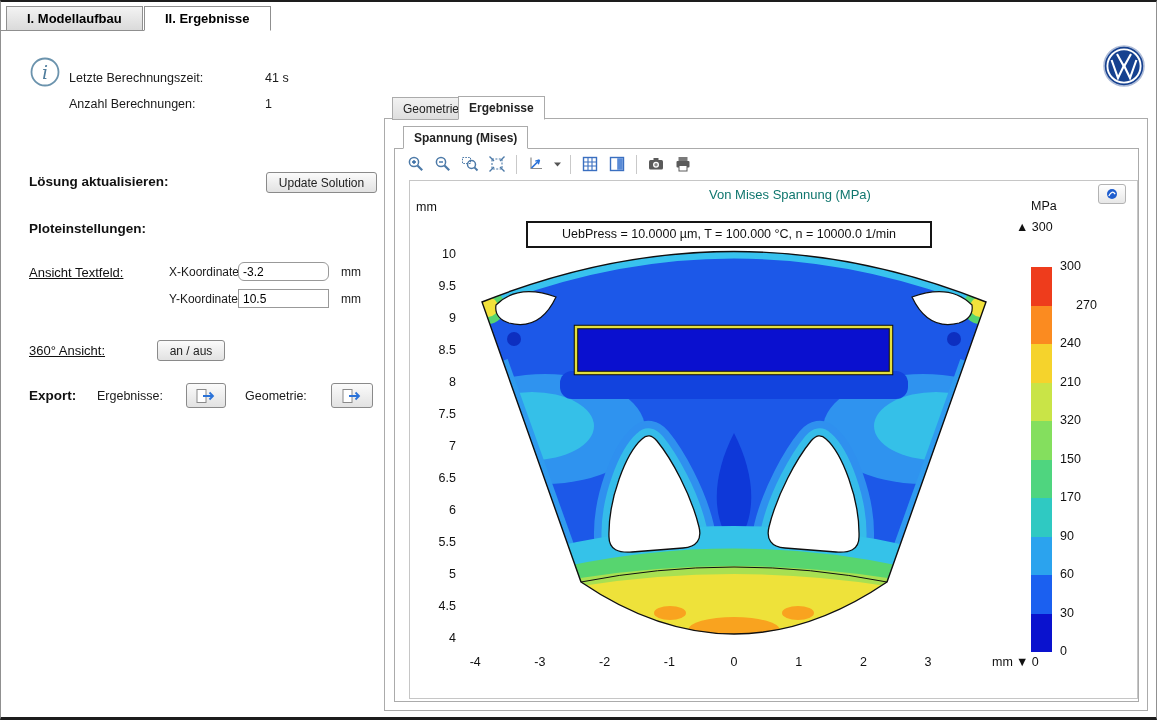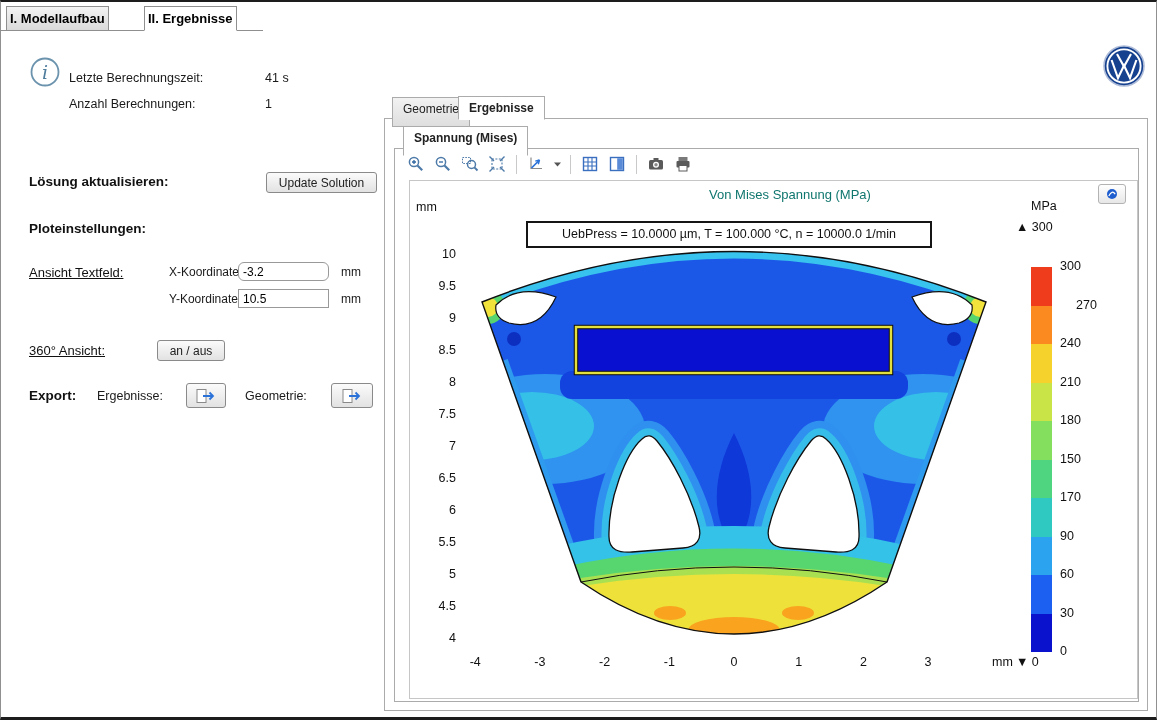--- a/index.html
+++ b/index.html
@@ -10,27 +10,27 @@
   .lbl{font-size:12.5px;color:#1a1a1a;}
   .bold{font-weight:bold;font-size:13.5px;color:#111;}
   .ul{text-decoration:underline;font-size:13px;color:#111;}
   .btn{position:absolute;font-size:12px;color:#222;border:1px solid #8a8a8a;border-radius:3px;
        background:linear-gradient(#fbfbfb,#e2e2e2);text-align:center;box-sizing:border-box;cursor:pointer;
        display:flex;align-items:center;justify-content:center;}
   .input{position:absolute;font-size:12px;border:1px solid #999;padding:0 4px;box-sizing:border-box;
        height:19px;font-family:"Liberation Sans",sans-serif;}
   
   .tabline{position:absolute;left:0;top:28px;width:262px;height:1px;background:#8f8f8f;z-index:1;}
-  .main-tab{position:absolute;top:4px;height:25px;line-height:24px;padding:0 3px;font-weight:bold;
+  .main-tab{position:absolute;top:4px;height:25px;line-height:24px;padding:0 20px;font-weight:bold;
        font-size:13px;border:1px solid #8f8f8f;background:linear-gradient(#f3f3f3,#dadada);
        box-sizing:border-box;z-index:2;cursor:pointer;}
   .main-tab.active{background:#fff;border-bottom:1px solid #fff;z-index:3;}
   
   .panel{position:absolute;border:1px solid #ababab;background:#fff;box-sizing:border-box;z-index:1;}
-  .sub-tab{position:absolute;height:30px;line-height:22px;padding:0 10px;font-size:12px;color:#222;
+  .sub-tab{position:absolute;height:23px;line-height:22px;padding:0 10px;font-size:12px;color:#222;
        border:1px solid #ababab;background:linear-gradient(#f2f2f2,#dedede);box-sizing:border-box;
        z-index:2;cursor:pointer;}
   .sub-tab.active{background:#fff;border-bottom:1px solid #fff;z-index:3;font-weight:bold;}
   
   .toolbar{position:absolute;left:404px;top:150px;height:24px;display:flex;align-items:center;gap:5px;z-index:4;}
   .tool{width:22px;height:22px;display:flex;align-items:center;justify-content:center;cursor:pointer;border-radius:2px;}
   .sep{width:1px;height:19px;background:#c9c9c9;margin:0 3px;}
   
   #graphics{position:absolute;left:408px;top:178px;width:727px;height:517px;border:1px solid #c6c6c6;
        background:#fff;box-sizing:content-box;z-index:2;}
@@ -294,21 +294,21 @@
         <div class="cbar-cell" style="background: rgb(47, 201, 194);"></div>
         <div class="cbar-cell" style="background: rgb(43, 163, 238);"></div>
         <div class="cbar-cell" style="background: rgb(27, 96, 240);"></div>
         <div class="cbar-cell" style="background: rgb(10, 18, 206);"></div>
       </div>
     <div id="cbar-labels">
         <span class="cbar-label" style="top: 78px;">300</span>
         <span class="cbar-label" style="top: 116.5px; margin-left: 16px;">270</span>
         <span class="cbar-label" style="top: 155px;">240</span>
         <span class="cbar-label" style="top: 193.5px;">210</span>
-        <span class="cbar-label" style="top: 232px;">180</span>
+        <span class="cbar-label" style="top: 232px;">320</span>
         <span class="cbar-label" style="top: 270.5px;">150</span>
         <span class="cbar-label" style="top: 309px;">170</span>
         <span class="cbar-label" style="top: 347.5px;">90</span>
         <span class="cbar-label" style="top: 386px;">60</span>
         <span class="cbar-label" style="top: 424.5px;">30</span>
         <span class="cbar-label" style="top: 463px;">0</span>
       </div>
     <div class="legend-marker" style="left:606px;top:474px">▼ 0</div>
   </div>
 

